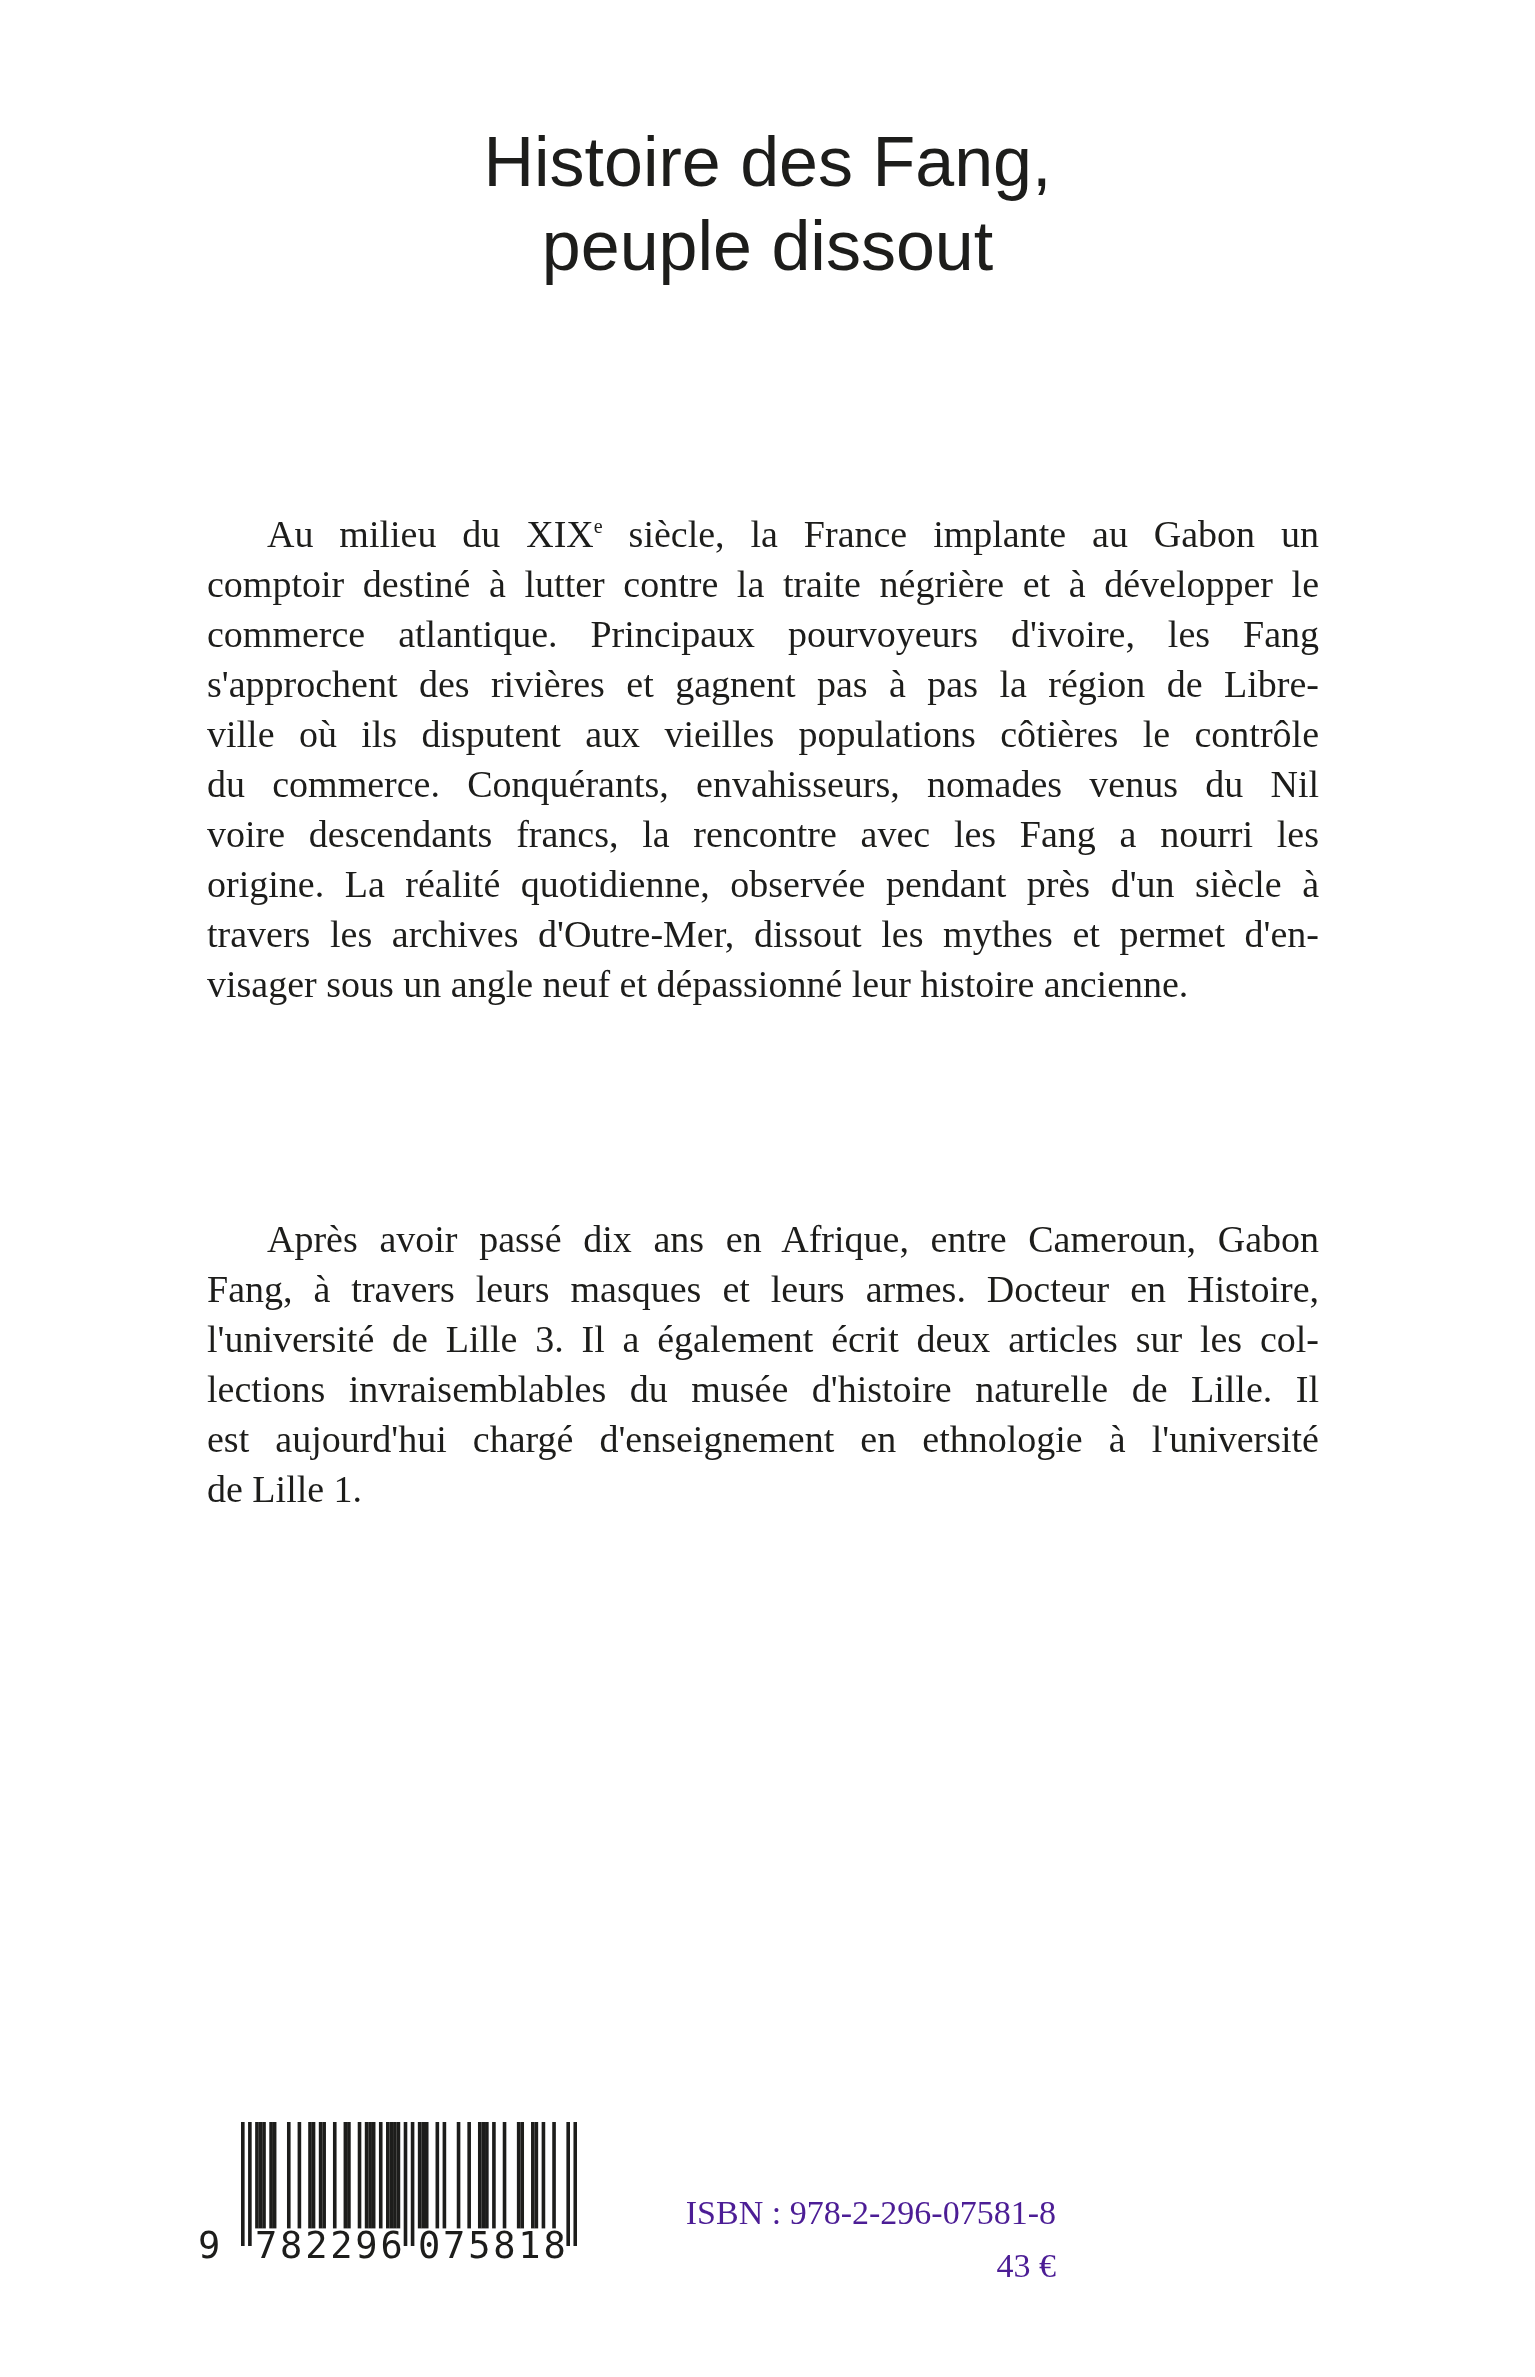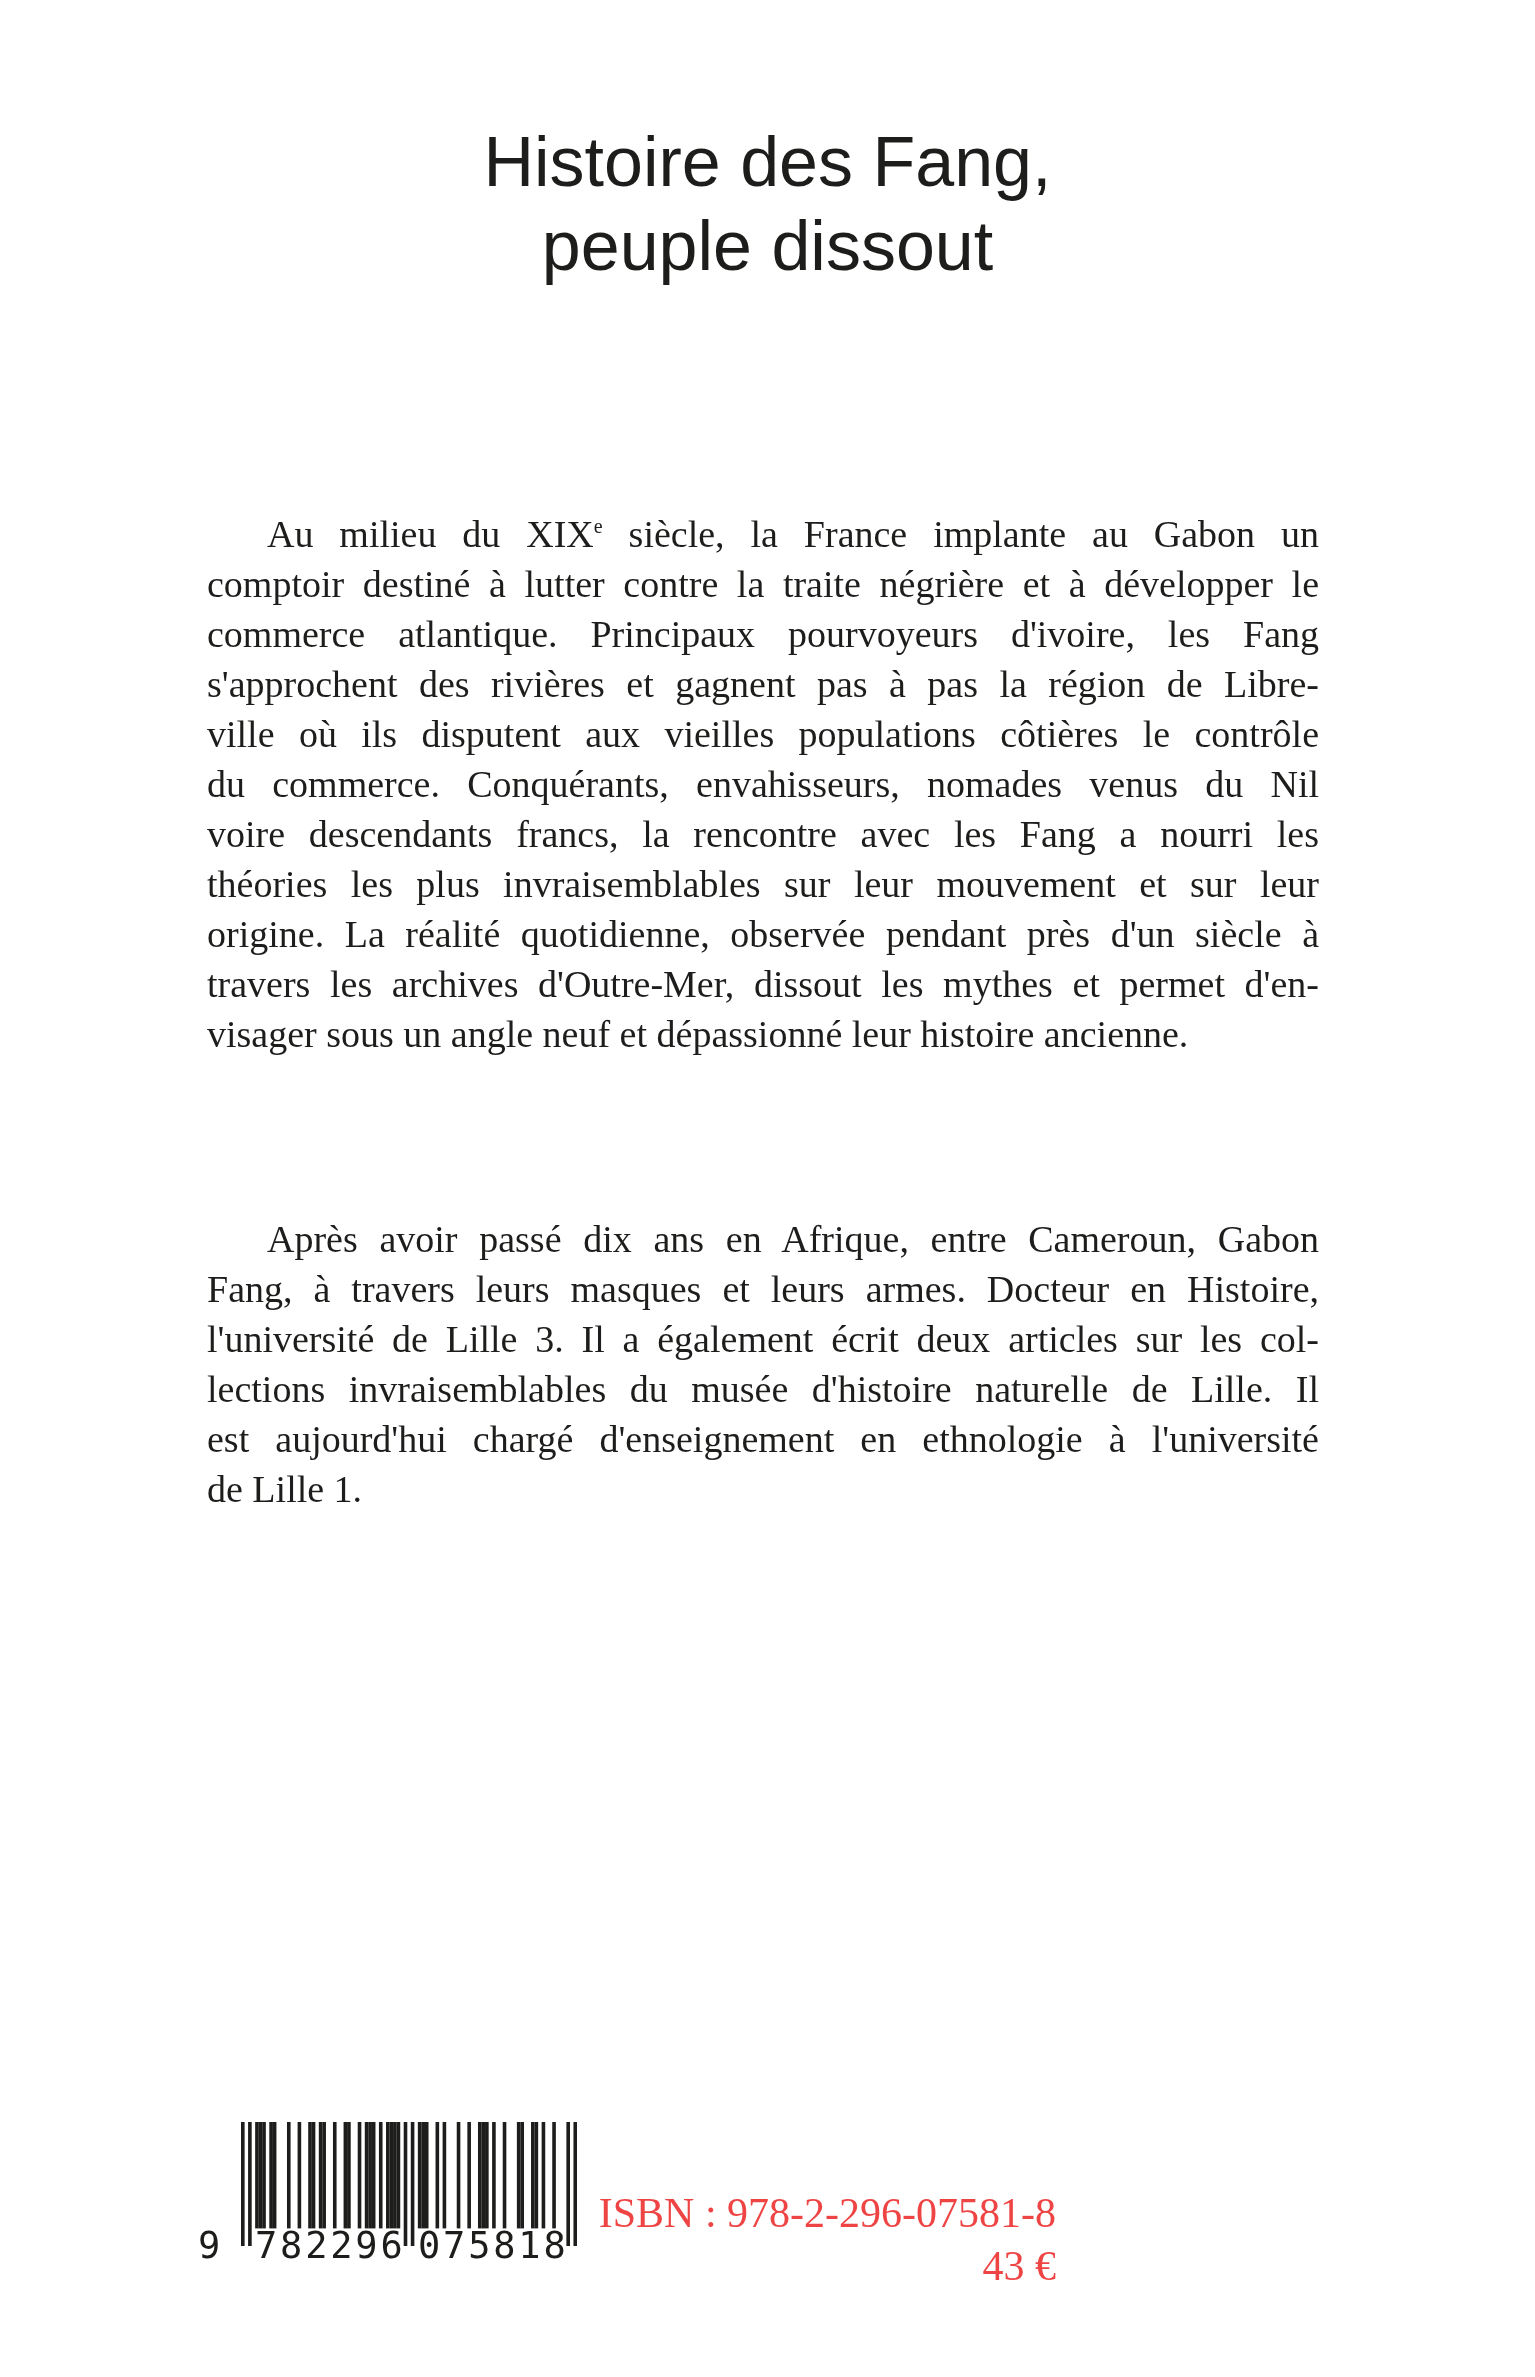--- a/index.html
+++ b/index.html
@@ -94,25 +94,25 @@
   }
   .bc-first { left: 5px;  top: 109px; }
   .bc-left  { left: 62px; top: 109px; letter-spacing: 2.8px; }
   .bc-right { left: 225px; top: 109px; letter-spacing: 2.8px; }
 
   
   .meta {
     position: absolute;
     right: 237px; 
     font-family: "Liberation Serif", serif;
-    font-size: 42px;
+    font-size: 34px;
     line-height: 50px;
     text-align: right;
     white-space: nowrap;
-    color: #ef4444;
+    color: #4c1d95;
   }
   .isbn  { top: 2188px; }
   .price { top: 2241px; }
 </style>
 </head>
 <body>
 
 <div class="page">
 
   <h1 class="title">
@@ -121,21 +121,20 @@
   </h1>
 
   <div class="para para-summary">
     <span class="line first"><span>Au milieu du XIX</span><span class="sup">e</span><span> siècle, la France implante au Gabon un</span></span>
     <span class="line">comptoir destiné à lutter contre la traite négrière et à développer le</span>
     <span class="line">commerce atlantique. Principaux pourvoyeurs d'ivoire, les Fang</span>
     <span class="line">s'approchent des rivières et gagnent pas à pas la région de Libre-</span>
     <span class="line">ville où ils disputent aux vieilles populations côtières le contrôle</span>
     <span class="line">du commerce. Conquérants, envahisseurs, nomades venus du Nil</span>
     <span class="line">voire descendants francs, la rencontre avec les Fang a nourri les</span>
-    <span class="line">théories les plus invraisemblables sur leur mouvement et sur leur</span>
     <span class="line">origine. La réalité quotidienne, observée pendant près d'un siècle à</span>
     <span class="line">travers les archives d'Outre-Mer, dissout les mythes et permet d'en-</span>
     <span class="line last">visager sous un angle neuf et dépassionné leur histoire ancienne.</span>
   </div>
 
   <div class="para para-author">
     <span class="line first">Après avoir passé dix ans en Afrique, entre Cameroun, Gabon</span>
     <span class="line">Fang, à travers leurs masques et leurs armes. Docteur en Histoire,</span>
     <span class="line">l'université de Lille 3. Il a également écrit deux articles sur les col-</span>
     <span class="line">lections invraisemblables du musée d'histoire naturelle de Lille. Il</span>

